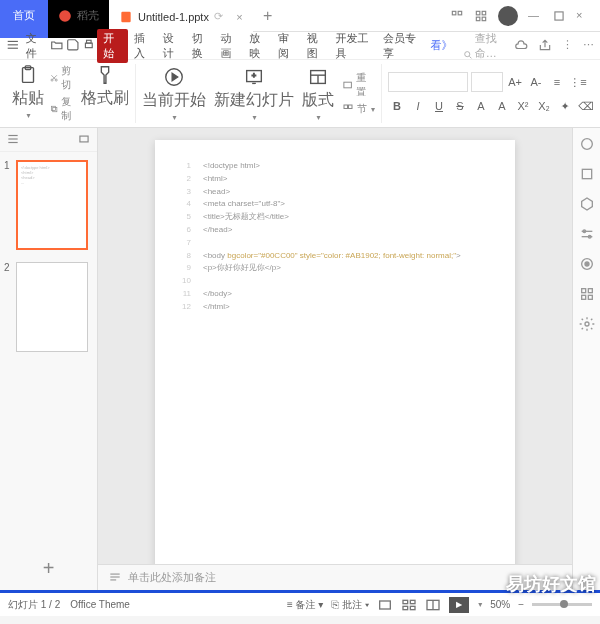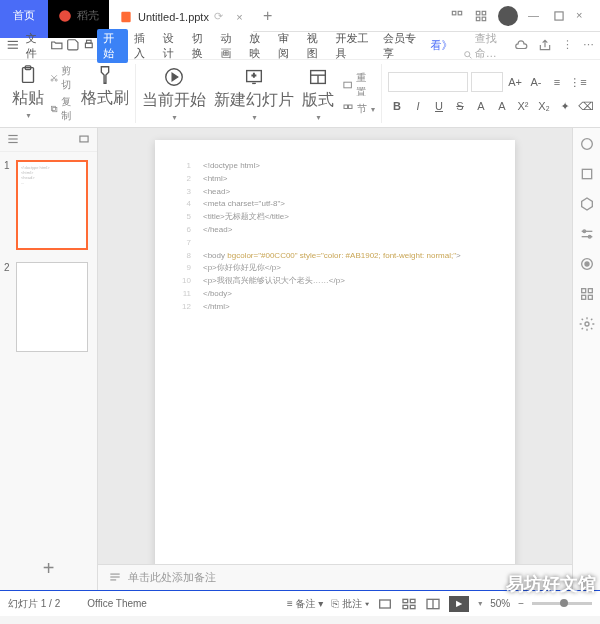--- a/index.html
+++ b/index.html
@@ -11,21 +11,21 @@
 .tab.active{background:#fff;color:#333;border-top:2px solid #4a6cf7}
 .tab-icon{width:14px;height:14px;display:inline-block}
 .tab-close{color:#999;margin-left:8px}
 .tab-new{width:30px;text-align:center;color:#888;font-size:16px;cursor:pointer}
 .titlebar-right{margin-left:auto;display:flex;align-items:center;gap:10px;padding-right:10px}
 .win-btn{width:14px;height:14px;color:#888}
 .avatar{width:20px;height:20px;border-radius:50%;background:#555}
 .menubar{height:28px;background:#fff;display:flex;align-items:center;padding:0 6px;gap:2px;border-bottom:1px solid #eee;font-size:11px}
 .menu-icon{width:16px;height:16px;color:#666}
 .menu-item{padding:2px 4px;color:#555;cursor:pointer;font-size:11px}
-.menu-item.accent{background:#3b82f6;color:#fff;padding:2px 6px;border-radius:2px}
+.menu-item.accent{background:#b91c1c;color:#fff;padding:2px 6px;border-radius:2px}
 .menu-item.blue{color:#4a6cf7}
 .menu-search{margin-left:4px;display:flex;align-items:flex-end;gap:2px;color:#aaa;font-size:11px}
 .menubar-right{margin-left:auto;display:flex;gap:10px;color:#888}
 .toolbar{height:68px;background:#fff;display:flex;align-items:stretch;border-bottom:1px solid #ddd;padding:4px 6px}
 .tool-group{display:flex;flex-direction:column;align-items:center;justify-content:center;padding:0 6px;border-right:1px solid #eee;gap:2px}
 .tool-group:last-child{border-right:none}
 .tool-big{display:flex;flex-direction:column;align-items:center;gap:2px;cursor:pointer}
 .tool-big-icon{width:22px;height:22px;color:#555}
 .tool-label{font-size:16px;color:#666;white-space:nowrap}
 .tool-small{display:flex;align-items:center;gap:3px;font-size:10px;color:#888;cursor:pointer}
@@ -46,21 +46,21 @@
 .editor{flex:1;display:flex;flex-direction:column;background:#eaeaea;position:relative}
 .canvas-area{flex:1;display:flex;justify-content:center;align-items:flex-start;padding:12px;overflow:auto}
 .slide-canvas{width:360px;height:430px;background:#fff;box-shadow:0 2px 8px rgba(0,0,0,0.15);padding:20px 16px}
 .code-line{display:flex;font-family:Consolas,monospace;font-size:8px;line-height:1.6;color:#aaa}
 .line-num{width:20px;text-align:right;margin-right:12px;color:#ccc}
 .code-text{color:#999}
 .code-text .kw{color:#c9a656}
 .notes-bar{height:26px;background:#f8f8f8;border-top:1px solid #ddd;display:flex;align-items:center;padding:0 10px;gap:6px;font-size:11px;color:#999}
 .right-panel{width:28px;background:#fafafa;border-left:1px solid #ddd;display:flex;flex-direction:column;align-items:center;padding-top:8px;gap:14px}
 .rp-icon{width:16px;height:16px;color:#999;cursor:pointer}
-.statusbar{height:26px;background:#fff;border-top:1px solid #1d4ed8;display:flex;align-items:center;padding:0 8px;font-size:10px;color:#666;gap:27px}
+.statusbar{height:26px;background:#fff;border-top:3px solid #1d4ed8;display:flex;align-items:center;padding:0 8px;font-size:10px;color:#666;gap:10px}
 .status-right{margin-left:auto;display:flex;align-items:center;gap:8px}
 .view-btn{width:16px;height:16px;color:#777;cursor:pointer}
 .play-btn{width:20px;height:16px;background:#555;color:#fff;display:flex;align-items:center;justify-content:center;font-size:8px}
 .zoom-slider{width:60px;height:3px;background:#ccc;position:relative}
 .zoom-thumb{position:absolute;width:8px;height:8px;background:#888;border-radius:50%;top:-3px;left:28px}
 .watermark{position:absolute;right:4px;bottom:28px;font-size:18px;color:#fff;text-shadow:0 0 4px rgba(0,0,0,0.6);font-weight:bold;pointer-events:none}
 .dd{font-size:8px;color:#888;margin-left:1px}
 </style>
 </head>
 <body>
@@ -317,21 +317,20 @@
           <div class="code-line">
             <span class="line-num">8</span>
             <span class="code-text">&lt;body <span class="kw">bgcolor="#00CC00" style="color: #AB1902; font-weight: normal;"</span>&gt;</span>
           </div>
           <div class="code-line">
             <span class="line-num">9</span>
             <span class="code-text">&lt;p&gt;你好你好见你&lt;/p&gt;</span>
           </div>
           <div class="code-line">
             <span class="line-num">10</span>
-            <span class="code-text">&lt;p&gt;我很高兴能够认识大个老头……&lt;/p&gt;</span>
           </div>
           <div class="code-line">
             <span class="line-num">11</span>
             <span class="code-text">&lt;/body&gt;</span>
           </div>
           <div class="code-line">
             <span class="line-num">12</span>
             <span class="code-text">&lt;/html&gt;</span>
           </div>
         </div>

